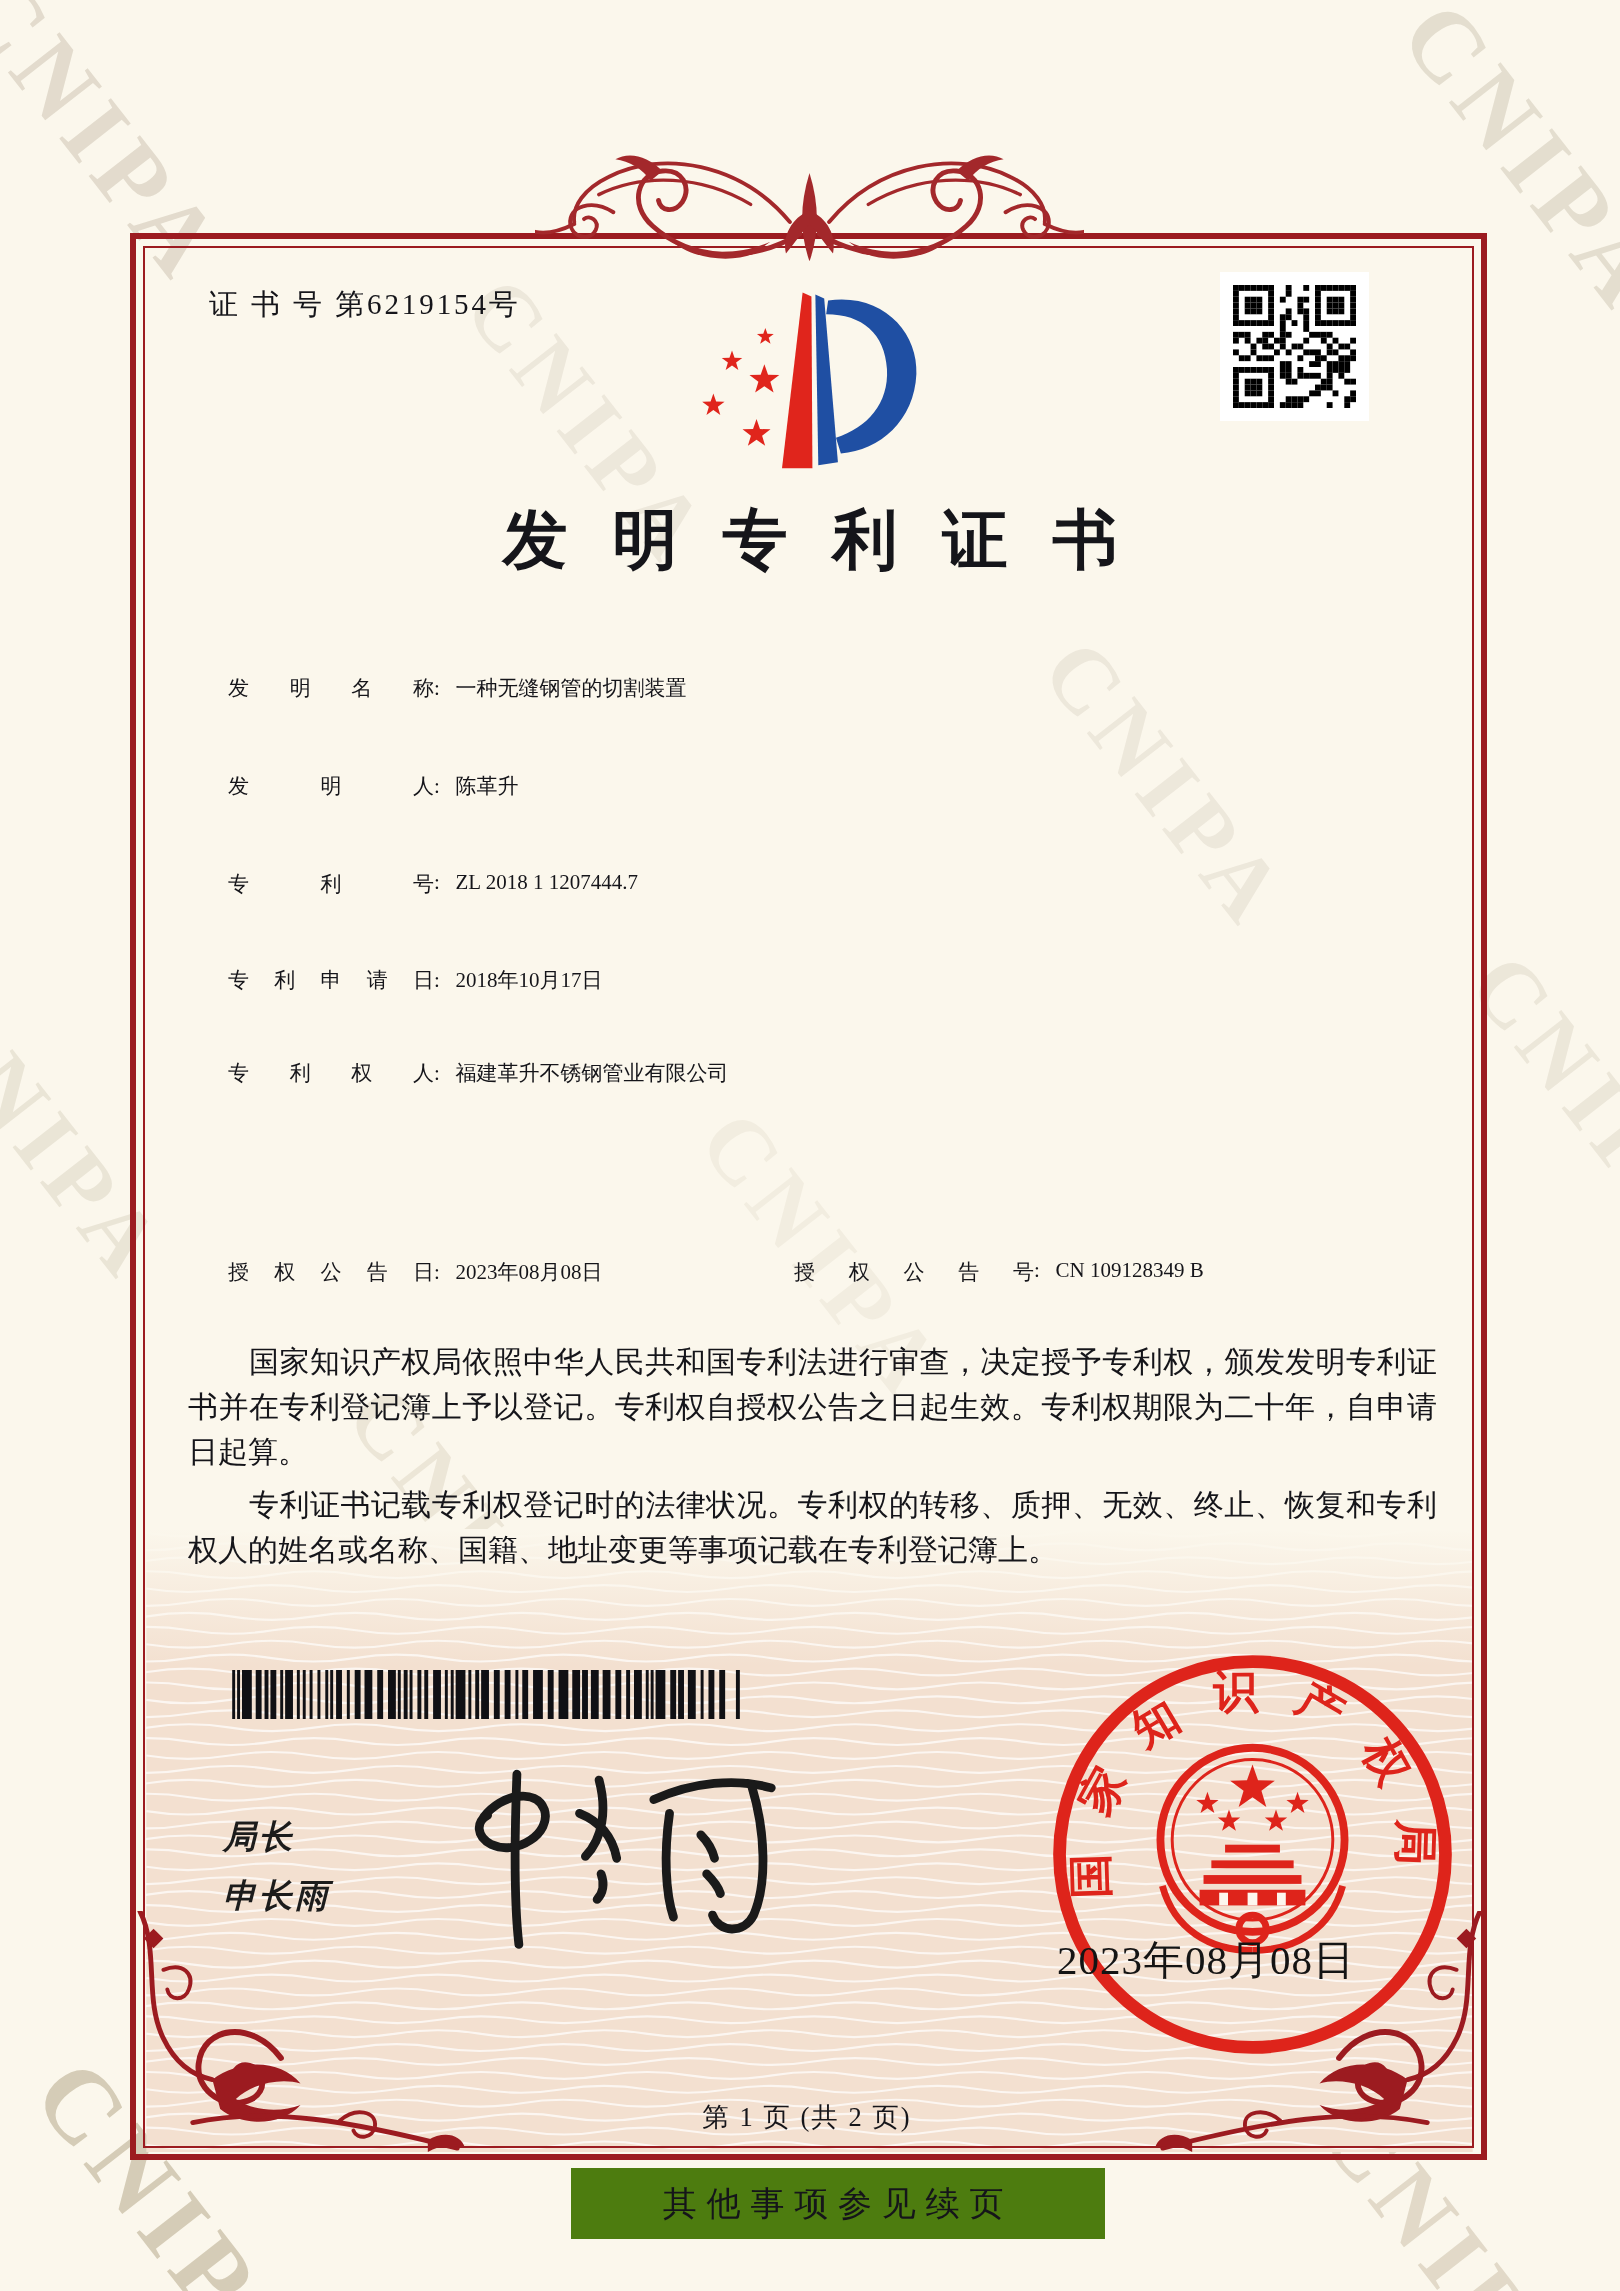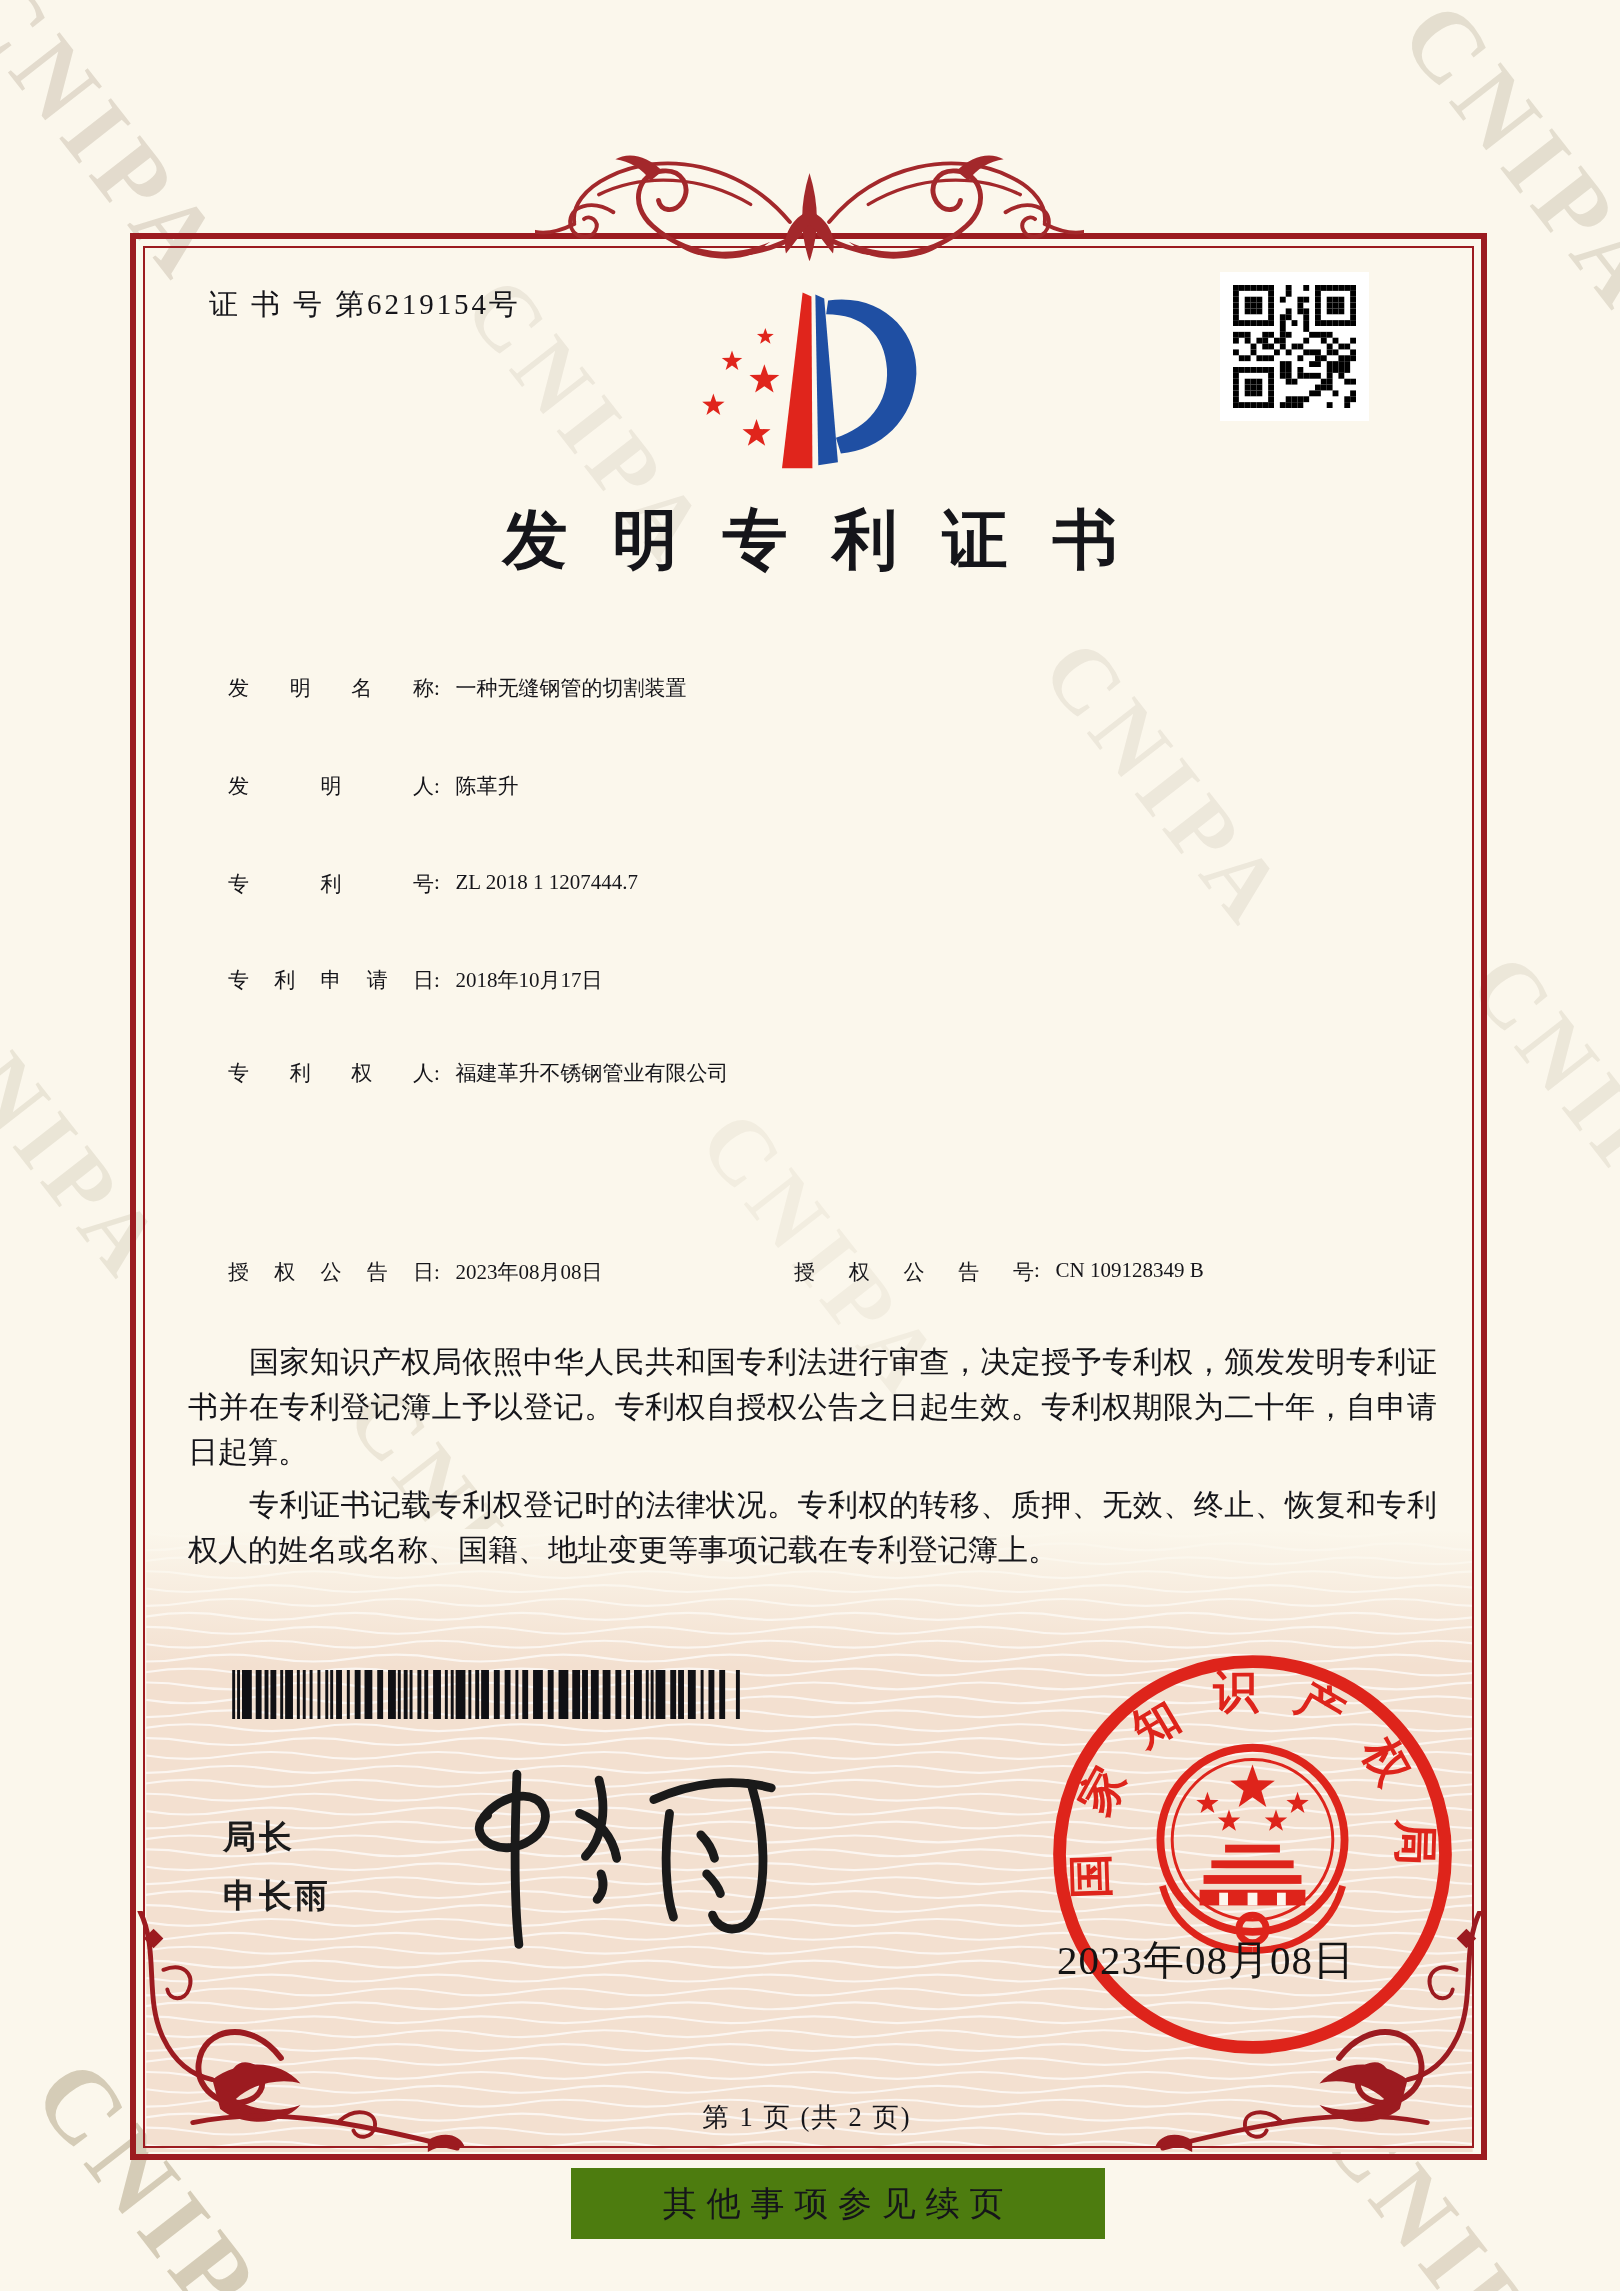--- a/index.html
+++ b/index.html
@@ -34,21 +34,21 @@
   .row{position:absolute;left:228px;font-size:21px;white-space:nowrap;}
   .row .lbl{display:inline-block;width:206px;text-align:justify;text-align-last:justify;vertical-align:top;}
   .row .val{margin-left:15.7px;}
   .pair2{position:absolute;left:566px;}
   .pair2 .lbl{width:240px;}
   
   .paras{left:188px;top:1339px;width:1249px;font-size:30px;line-height:45px;text-align:justify;}
   .paras p{margin:0 0 7.8px 0;text-indent:61px;}
   
   .signer{left:223px;font-size:33px;font-family:"Liberation Sans","DejaVu Sans",sans-serif;
-    font-weight:600;letter-spacing:2.9px;color:#1c1c1c;}
+    font-weight:600;letter-spacing:2.9px;color:#1c1c1c;font-style:italic;}
   .seal-date{left:1057px;top:1933px;font-size:41px;letter-spacing:1px;color:#141414;white-space:nowrap;}
   .page-footer{left:0;top:2099px;width:1600px;text-align:center;font-size:26.5px;letter-spacing:2px;padding-left:7px;}
   .cont-box{left:571px;top:2168px;width:534px;height:71px;background:#4d7c0f;
     display:flex;align-items:center;justify-content:center;}
   .cont-box span{font-size:34px;letter-spacing:9.8px;font-weight:500;}
 </style>
 </head>
 <body>
 
 <div id="page">

